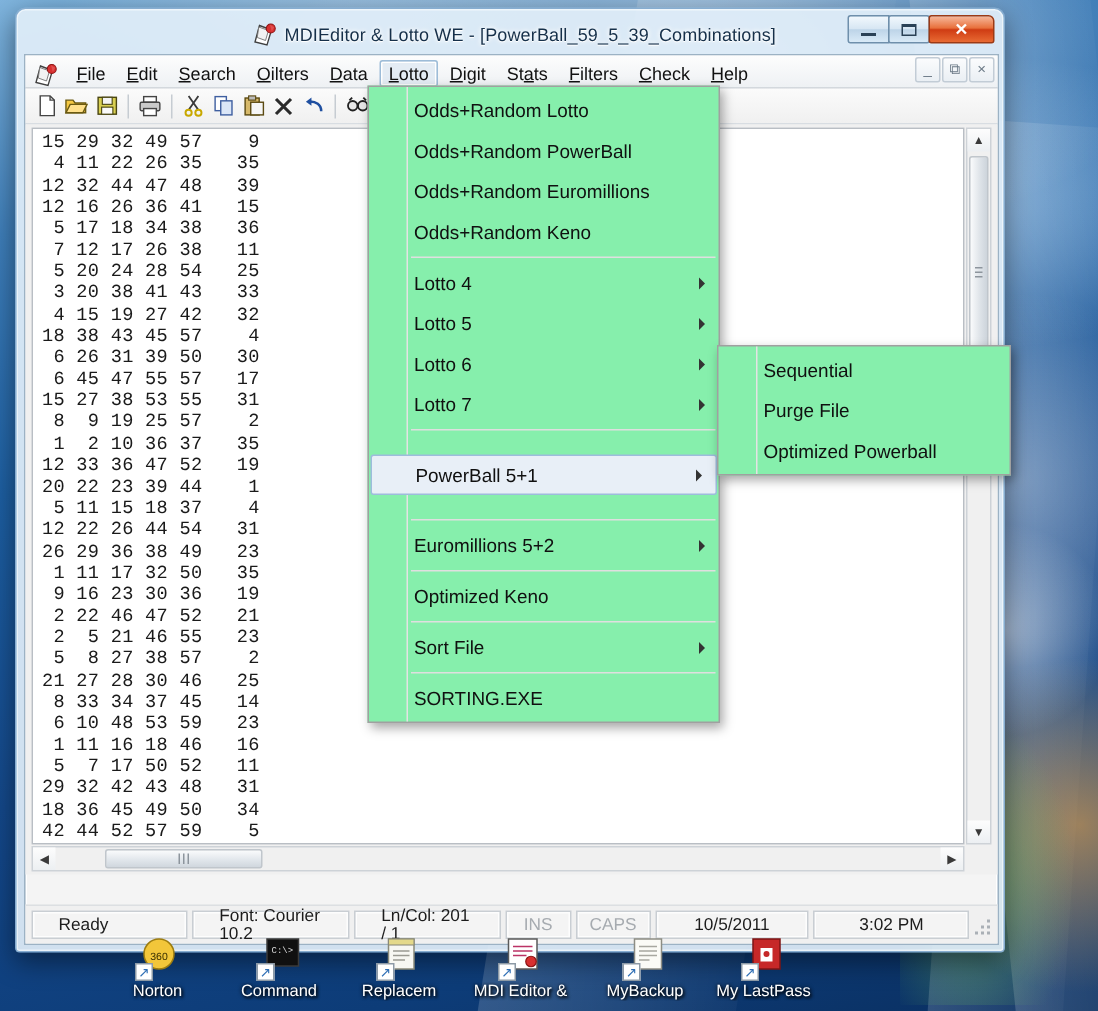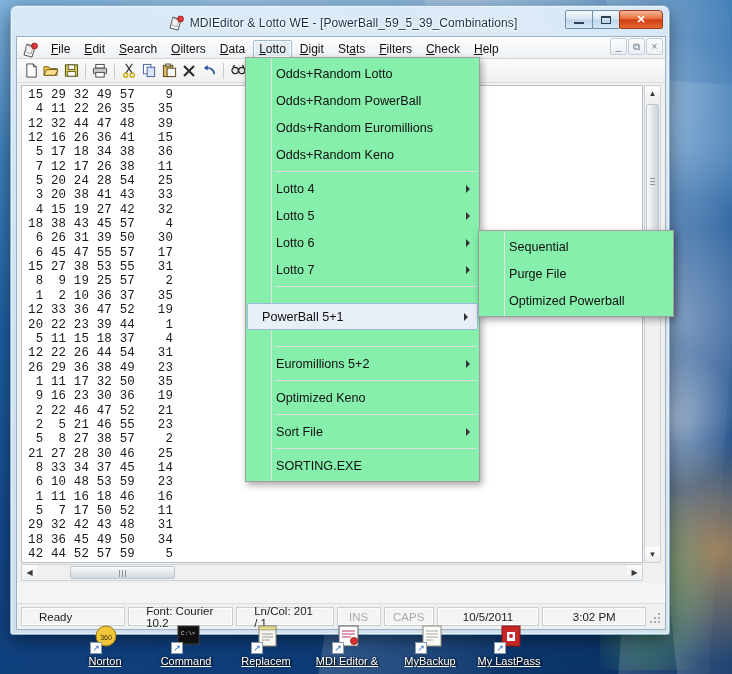--- a/index.html
+++ b/index.html
@@ -208,21 +208,21 @@
   .menu-row {
     height: 27px; display:flex; align-items:center;
     padding: 0 26px 0 30px; font-size: 12.6px; color:#101010;
     position:relative; white-space:nowrap;
   }
   .menu-row.sel {
     background: #e8eff7;
     border:1px solid #9dbcdc;
     border-radius: 2px;
     margin: 16px 1px;
-    padding: 0 25px 0 14px;
+    padding: 0 25px 0 29px;
   }
   .menu-sep { height:1px; background:#dfdfdf; margin: 3px 2px 3px 28px; }
   .menu .arrow {
     position:absolute; right: 9px; top: 50%; margin-top:-4px;
     width:0;height:0; border-left:4px solid #333;
     border-top:4px solid transparent; border-bottom:4px solid transparent;
   }
   .menu .gutter {
     position:absolute; left:0; top:0; bottom:0; width:26px;
     border-right:1px solid #e3e3e3;
@@ -234,21 +234,21 @@
   #icon-row {
     position:absolute; left:0; right:0; bottom:0; height:52px;
   }
   .dicon {
     position:absolute; width:86px; text-align:center; top:2px;
   }
   .dicon .img { width:30px;height:30px;margin:0 auto; position:relative; }
   .dicon .lbl {
     font-size:11px; color:#ffffff; margin-top:1px;
     text-shadow: 1px 1px 2px rgba(0,0,0,0.95), 0 0 3px rgba(0,0,0,0.9);
-    white-space:nowrap; overflow:hidden; text-overflow:ellipsis;text-decoration:underline;
+    white-space:nowrap; overflow:hidden; text-overflow:ellipsis;
   }
   .shortcut-arrow {
     position:absolute; left:0; bottom:0; width:12px;height:12px;
     background:#ffffff; border:1px solid #8d9aa6;
     display:flex;align-items:center;justify-content:center;
     font-size:9px;color:#2f6fb5; line-height:9px;
   }
 </style>
 </head>
 <body>

